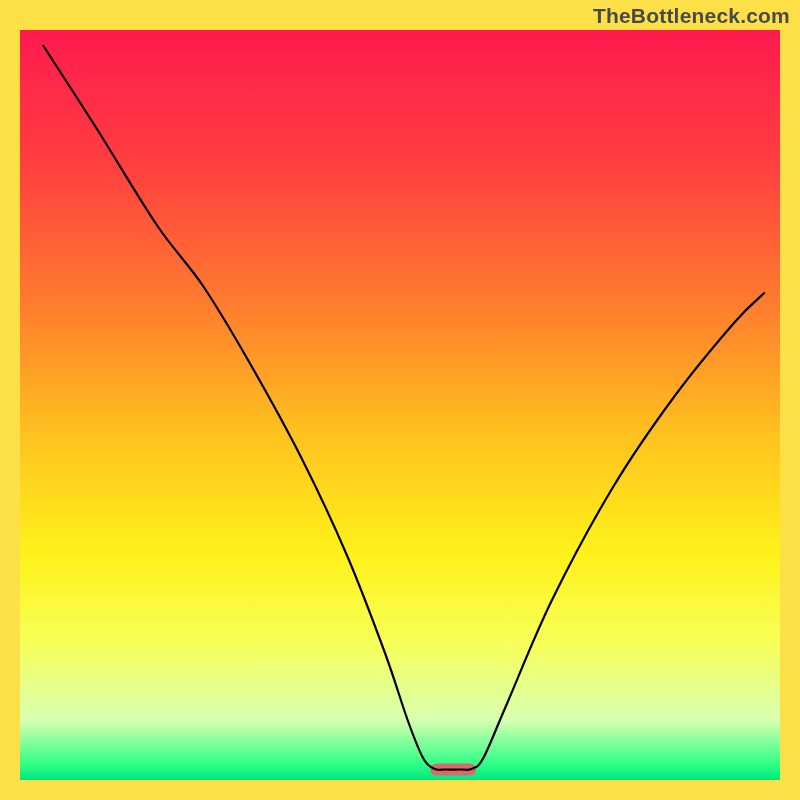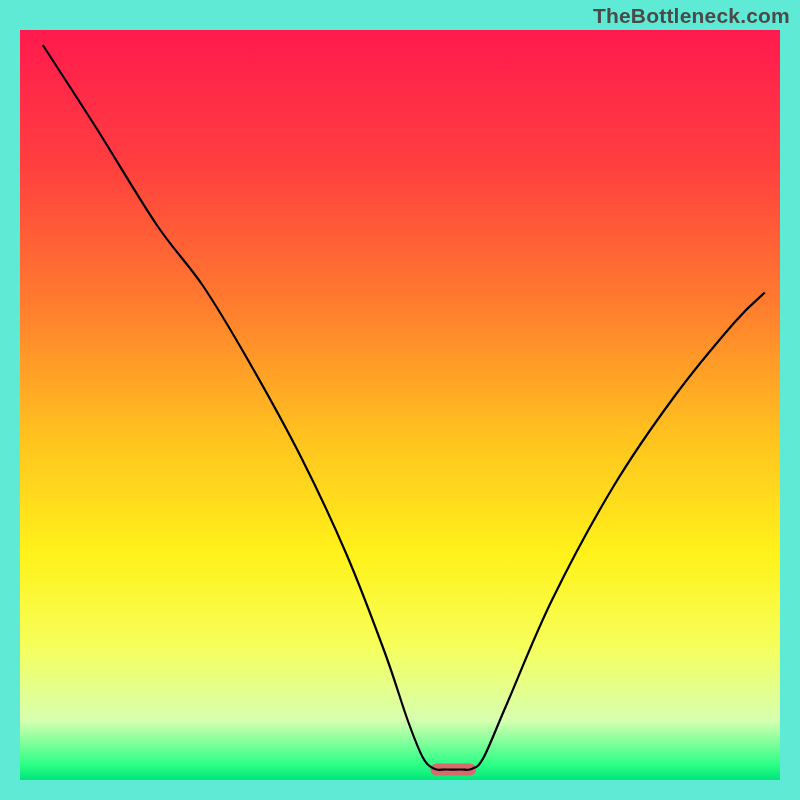--- a/index.html
+++ b/index.html
@@ -8,21 +8,21 @@
   width: 800px;
   height: 800px;
   background: #000;
   overflow: hidden;
   font-family: Arial, Helvetica, sans-serif;
 }
 .frame {
   position: relative;
   width: 800px;
   height: 800px;
-  background: #5eead4;
+  background: #fde047;
 }
 .credit {
   position: absolute;
   top: 4px;
   right: 10px;
   color: #4a4a4a;
   font-size: 21px;
   font-weight: bold;
   letter-spacing: 0.2px;
 }

